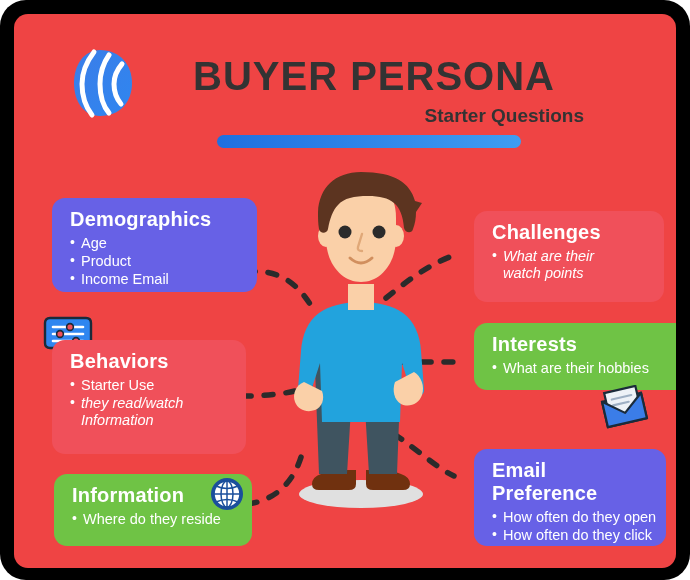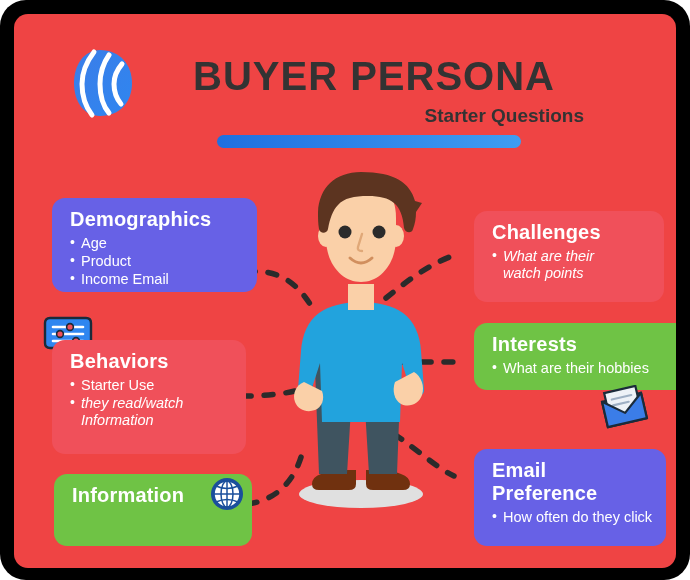--- a/index.html
+++ b/index.html
@@ -159,20 +159,23 @@
         <li>Starter Use</li>
         <li>
           <span>they read/watch</span>
           <span>Information</span>
         </li>
       </ul>
     </div>
 
     <div class="box green" id="box-geographic">
       <h3>Information</h3>
+      <ul>
+        <li class="nowrap">Where do they reside</li>
+      </ul>
     </div>
 
     <div class="icon-globe">
       <svg viewBox="0 0 34 34" width="34" height="34">
         <circle cx="17" cy="17" r="16" fill="#1b4f9c"></circle>
         <circle cx="17" cy="17" r="13" fill="#ffffff"></circle>
         <g fill="none" stroke="#1b4f9c" stroke-width="1.5">
           <circle cx="17" cy="17" r="13"></circle>
           <ellipse cx="17" cy="17" rx="6" ry="13"></ellipse>
           <line x1="4" y1="17" x2="30" y2="17"></line>
@@ -208,18 +211,19 @@
           <line x1="17" y1="12" x2="37" y2="12" stroke="#9fb0c4" stroke-width="2.2" stroke-linecap="round"></line>
           <line x1="17" y1="18" x2="33" y2="18" stroke="#9fb0c4" stroke-width="2.2" stroke-linecap="round"></line>
           <path d="M7 12 l20 16 l20 -16 v26 h-40 z" fill="#3b7de8" stroke="#1b2b3a" stroke-width="2.2" stroke-linejoin="round"></path>
         </g>
       </svg>
     </div>
 
     <div class="box purple" id="box-email">
       <h3>Email Preference</h3>
       <ul>
+        <li class="nowrap">How often do they open</li>
         <li class="nowrap">How often do they click</li>
       </ul>
     </div>
 
   </div>
 </div>
 
 </body></html>

